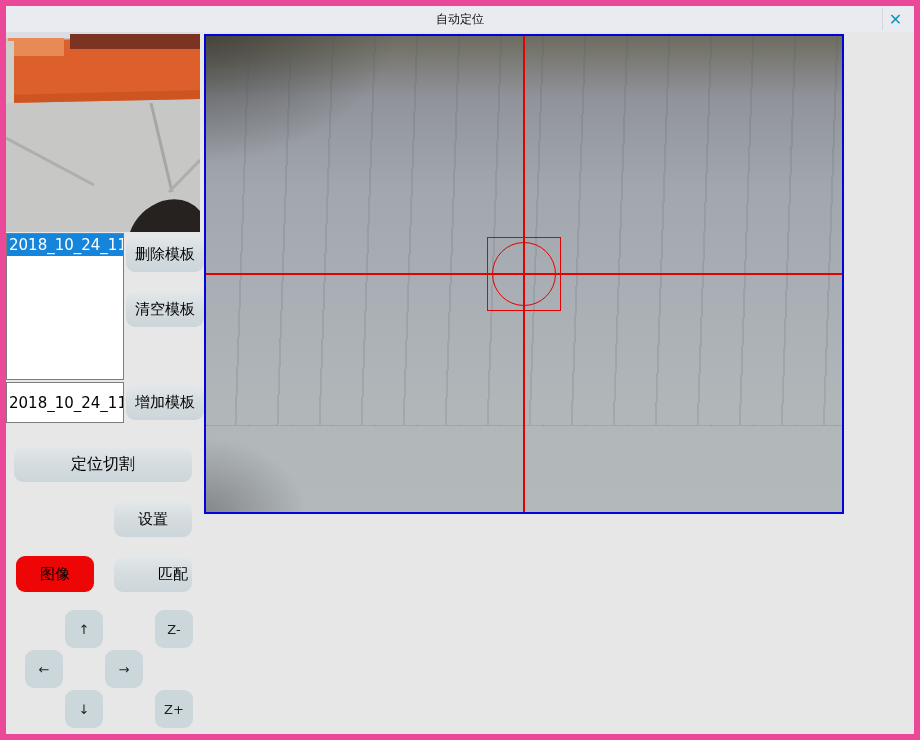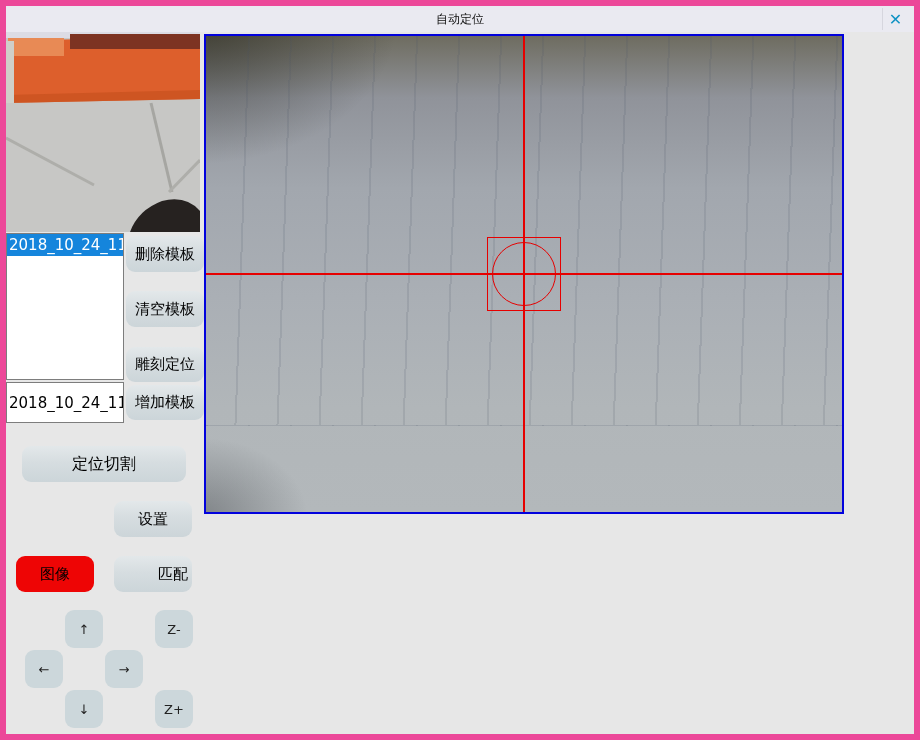--- a/index.html
+++ b/index.html
@@ -48,21 +48,21 @@
     background:linear-gradient(180deg,#e3e8ea 0%,#d6dde0 45%,#ccd5d9 100%);
     font-size:15px; color:#000; text-align:center;
     font-family:"DejaVu Sans","Liberation Sans",sans-serif;
     display:flex; align-items:center; justify-content:center;
   }
   .btn-tmpl{ left:120px; width:78px; height:36px; }
   #btn-delete{ top:230px; }
   #btn-clear { top:285px; }
   #btn-engrave{ top:341px; height:35px; }
   #btn-add   { top:379px; height:35px; }
-  #btn-cut   { left:16px; top:440px; width:164px; height:36px; font-size:16px; }
+  #btn-cut   { left:8px; top:440px; width:178px; height:36px; font-size:16px; }
   #btn-calibrate{ left:10px; top:495px; width:78px; height:36px; }
   #btn-settings { left:108px; top:495px; width:78px; height:36px; }
   #btn-image{
     left:10px; top:550px; width:78px; height:36px;
     background:#ee0505; color:#000000;
   }
   #btn-match{ left:108px; top:550px; width:78px; height:36px;padding-left:40px; }
 
   .jog{
     position:absolute; width:38px; height:38px; border:none; border-radius:9px;
@@ -134,21 +134,20 @@
   </div>
 
   <div class="listbox">
     <div class="list-item selected">2018_10_24_11</div>
   </div>
 
   <input class="name-input" type="text" value="2018_10_24_11" style="">
 
   <button class="btn btn-tmpl" id="btn-delete">删除模板</button>
   <button class="btn btn-tmpl" id="btn-clear">清空模板</button>
-  <button class="btn btn-tmpl" id="btn-engrave">雕刻定位</button>
   <button class="btn btn-tmpl" id="btn-add">增加模板</button>
 
   <button class="btn" id="btn-cut">定位切割</button>
   <button class="btn" id="btn-settings">设置</button>
   <button class="btn" id="btn-image">图像</button>
   <button class="btn" id="btn-match">匹配</button>
 
   <button class="jog" id="jog-up">
     <span>↑</span>
   </button>

